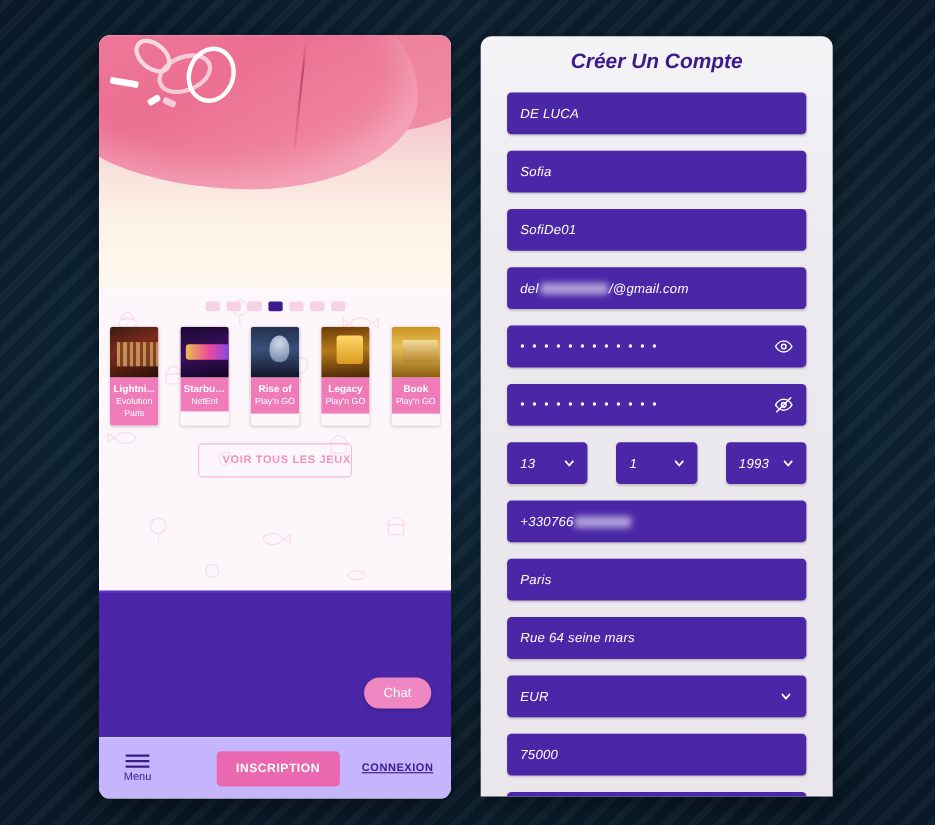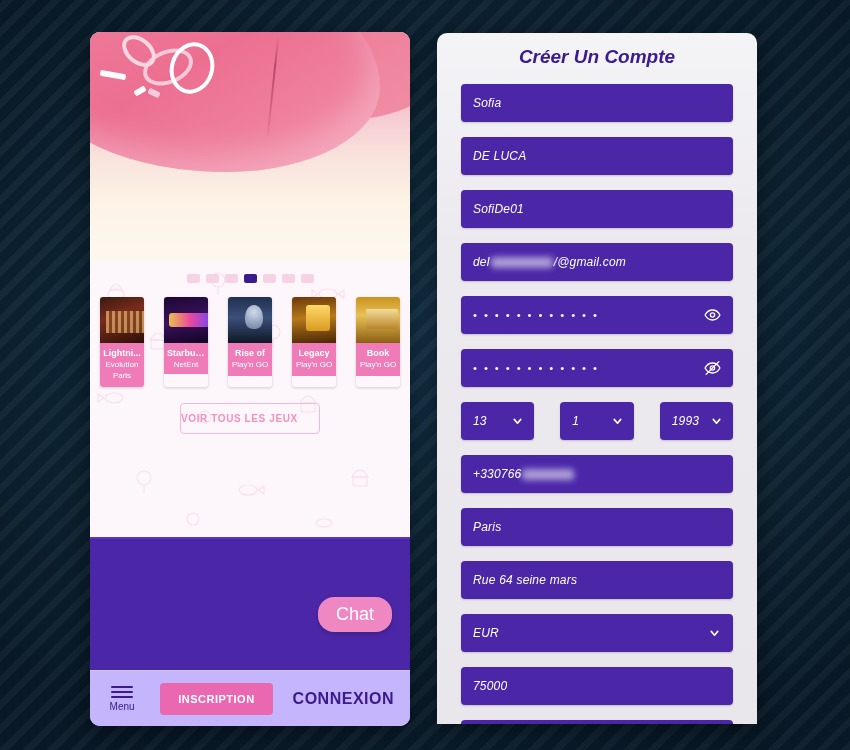--- a/index.html
+++ b/index.html
@@ -227,47 +227,47 @@
     background: linear-gradient(180deg,#f3dc9a,#b9862a);
     border-radius: 2px;
   }
 
   #all-games-button {
     position: relative;
     display: block;
     margin: 16px auto 0;
     width: 140px;
     padding: 9px 0;
-    text-align: left;
+    text-align: right;
     font-size: 10px;
     font-weight: bold;
     letter-spacing: 0.6px;
     color: #f48fc0;
     background: transparent;
     border: 1px solid #f7b8d6;
     border-radius: 4px;
     cursor: pointer;
   }
 
   
   #purple-section {
     position: relative;
     flex: 1 1 auto;
     background: #4b27a8;
     border-top: 2px solid #5b34c4;
   }
   #chat-button {
     position: absolute;
     right: 18px;
-    bottom: 38px;
+    bottom: 26px;
     padding: 7px 18px;
     border-radius: 16px;
     background: #ef87c3;
     color: #ffffff;
-    font-size: 18px;
+    font-size: 12px;
     cursor: pointer;
     box-shadow: 0 2px 5px rgba(0,0,0,0.2);
   }
 
   
   #bottom-nav {
     flex: none;
     height: 56px;
     background: #c4b5fd;
     border-top: 1px solid #cfcbdb;
@@ -297,25 +297,26 @@
     font-size: 11px;
     font-weight: bold;
     letter-spacing: 0.5px;
     padding: 10px 18px;
     border: none;
     border-radius: 4px;
     cursor: pointer;
   }
   #login-button {
     color: #3b1a8c;
-    font-size: 16px;
+    font-size: 10px;
     font-weight: bold;
     letter-spacing: 0.5px;
     cursor: pointer;
     padding: 6px 2px 6px 10px;
+    text-decoration: underline;
   }
 
   
   #signup-panel {
     position: absolute;
     left: 437px;
     top: 33px;
     width: 320px;
     height: 691px;
     border-radius: 10px 10px 0 0;
@@ -554,25 +555,25 @@
     <div id="login-button">CONNEXION</div>
   </div>
 
 </div>
 
 <div id="signup-panel">
 
   <div id="signup-title">Créer Un Compte</div>
 
   <div class="field">
+    <span class="field-value">DE LUCA</span>
+  </div>
+
+  <div class="field">
     <span class="field-value">Sofia</span>
-  </div>
-
-  <div class="field">
-    <span class="field-value">DE LUCA</span>
   </div>
 
   <div class="field">
     <span class="field-value">SofiDe01</span>
   </div>
 
   <div class="field">
     <span class="field-value">del</span>
     <span class="redacted"></span>
     <span class="field-value">/@gmail.com</span>

